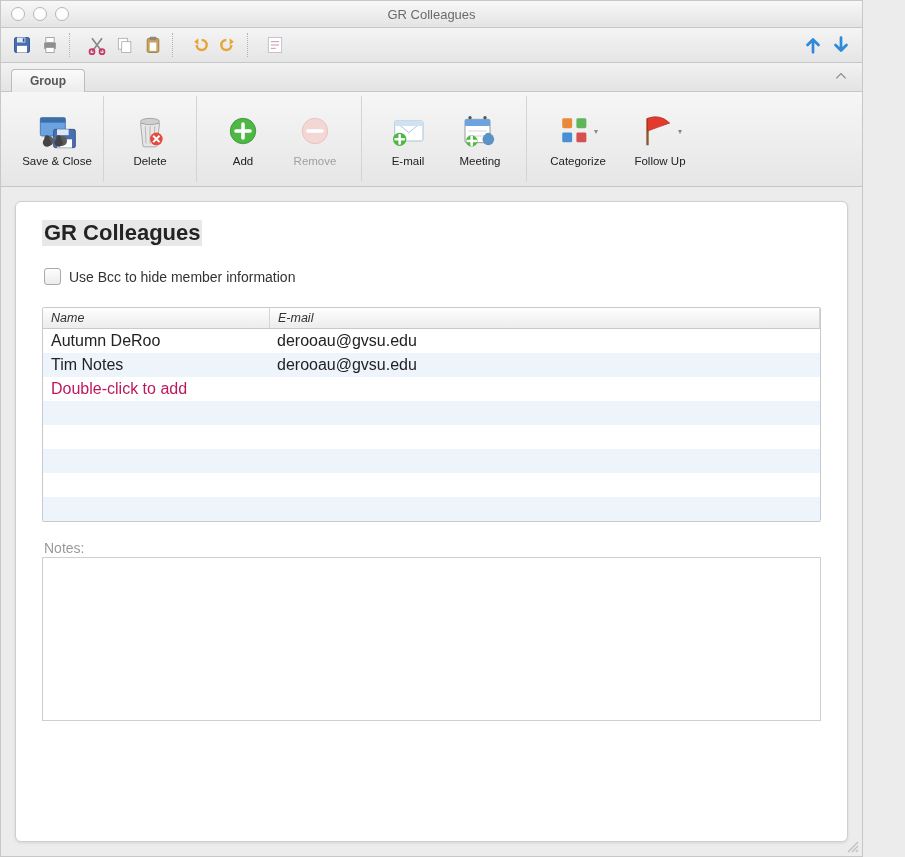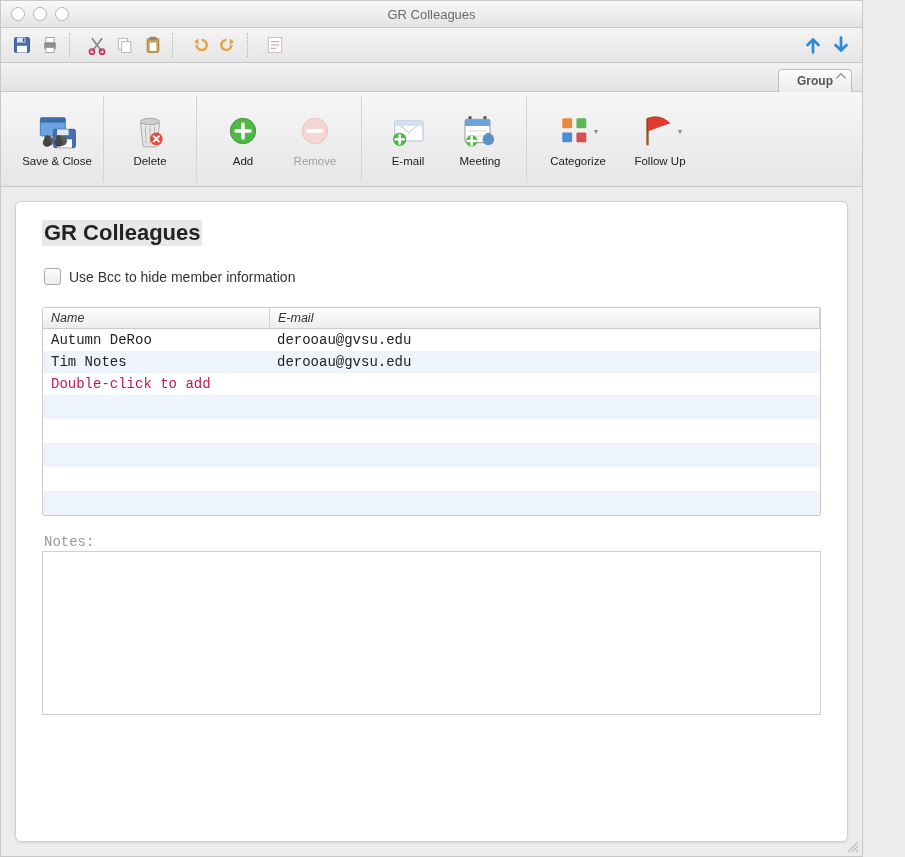--- a/index.html
+++ b/index.html
@@ -8,21 +8,21 @@
   .titlebar{height:26px;background:linear-gradient(#f7f7f7,#e4e4e4);border-bottom:1px solid #c7c7c7;display:flex;align-items:center;position:relative;}
   .traffic{display:flex;gap:8px;padding-left:10px;}
   .tl{width:12px;height:12px;border-radius:50%;background:#fdfdfd;border:1px solid #b5b5b5;box-shadow:inset 0 1px 1px rgba(255,255,255,0.8);}
   .title{position:absolute;left:0;right:0;text-align:center;font-size:13px;color:#6a6a6a;pointer-events:none;}
   
   .quickbar{height:34px;background:linear-gradient(#f4f4f4,#e5e5e5);border-bottom:1px solid #c7c7c7;display:flex;align-items:center;padding:0 8px;gap:2px;}
   .qsep{width:8px;height:24px;border-left:1px dotted #b3b3b3;margin:0 4px;}
   .qb{width:26px;height:26px;display:flex;align-items:center;justify-content:center;border-radius:3px;}
   .spacer{flex:1;}
   
-  .tabstrip{height:28px;background:linear-gradient(#f2f2f2,#e3e3e3);display:flex;align-items:flex-end;padding:0 10px;border-bottom:1px solid #c7c7c7;position:relative;justify-content:flex-end;}
+  .tabstrip{height:28px;background:linear-gradient(#f2f2f2,#e3e3e3);display:flex;align-items:flex-end;padding:0 10px;border-bottom:1px solid #c7c7c7;position:relative;}
   .tab{padding:4px 18px;background:linear-gradient(#fbfbfb,#ececec);border:1px solid #bcbcbc;border-bottom:none;border-radius:4px 4px 0 0;font-size:12px;color:#555;font-weight:600;position:relative;top:1px;}
   .tabstrip .chev{position:absolute;right:14px;top:6px;color:#888;}
   
   .ribbon{height:86px;background:linear-gradient(#f6f6f6,#e6e6e6);border-bottom:1px solid #c7c7c7;display:flex;align-items:stretch;padding:4px 10px;gap:0;}
   .rgroup{display:flex;align-items:center;padding:0 10px;border-right:1px solid #d4d4d4;}
   .rgroup:last-child{border-right:none;}
   .rbtn{display:flex;flex-direction:column;align-items:center;justify-content:center;width:72px;height:76px;gap:4px;border-radius:4px;cursor:default;}
   .rbtn span.lbl{font-size:11.5px;color:#222;}
   .rbtn.disabled span.lbl{color:#a0a0a0;}
   .rbtn .drop{font-size:8px;color:#888;margin-left:2px;}
@@ -31,28 +31,28 @@
   .content{flex:1;margin:14px;background:#fff;border:1px solid #cfcfcf;border-radius:6px;box-shadow:0 1px 3px rgba(0,0,0,0.1);padding:18px 26px 22px 26px;display:flex;flex-direction:column;overflow:hidden;}
   .grp-title{font-size:22px;font-weight:700;color:#232323;background:#e8e8e8;display:inline-block;padding:0 2px;margin:0 0 6px 0;}
   .bccrow{display:flex;align-items:center;gap:8px;margin:16px 0 22px 2px;font-size:14px;color:#333;}
   .chk{width:15px;height:15px;border:1px solid #aaa;border-radius:3px;background:linear-gradient(#fdfdfd,#ececec);}
   
   .members{border:1px solid #c9c9c9;border-radius:2px;overflow:hidden;}
   .mhead{display:flex;background:linear-gradient(#fefefe,#ececec);border-bottom:1px solid #c9c9c9;font-style:italic;}
   .mhead .col{padding:3px 8px;font-size:12.5px;color:#333;border-right:1px solid #d5d5d5;}
   .col-name{width:210px;flex:0 0 210px;}
   .col-email{flex:1;}
-  .mrow{display:flex;border-bottom:0;font-size:14px;font-family:Liberation Mono, monospace;}
+  .mrow{display:flex;border-bottom:0;font-size:16px;}
   .mrow .cell{padding:3px 8px;white-space:nowrap;}
   .mrow:nth-child(even){background:#eef4fb;}
   .mrow:nth-child(odd){background:#fff;}
   .placeholder{color:#be185d;}
   .emptyrow{height:24px;}
   
-  .noteslabel{margin:18px 0 1px 2px;font-size:14px;color:#9a9a9a;font-family:Liberation Mono, monospace;}
+  .noteslabel{margin:18px 0 1px 2px;font-size:14px;color:#9a9a9a;}
   .notesbox{border:1px solid #cfcfcf;height:150px;padding:6px;font-size:13px;color:#222;background:#fff;}
   
   .grip{position:absolute;right:2px;bottom:2px;width:14px;height:14px;opacity:.5;}
   svg{display:block;}
 </style>
 </head>
 <body>
 
 <div class="window">
 

